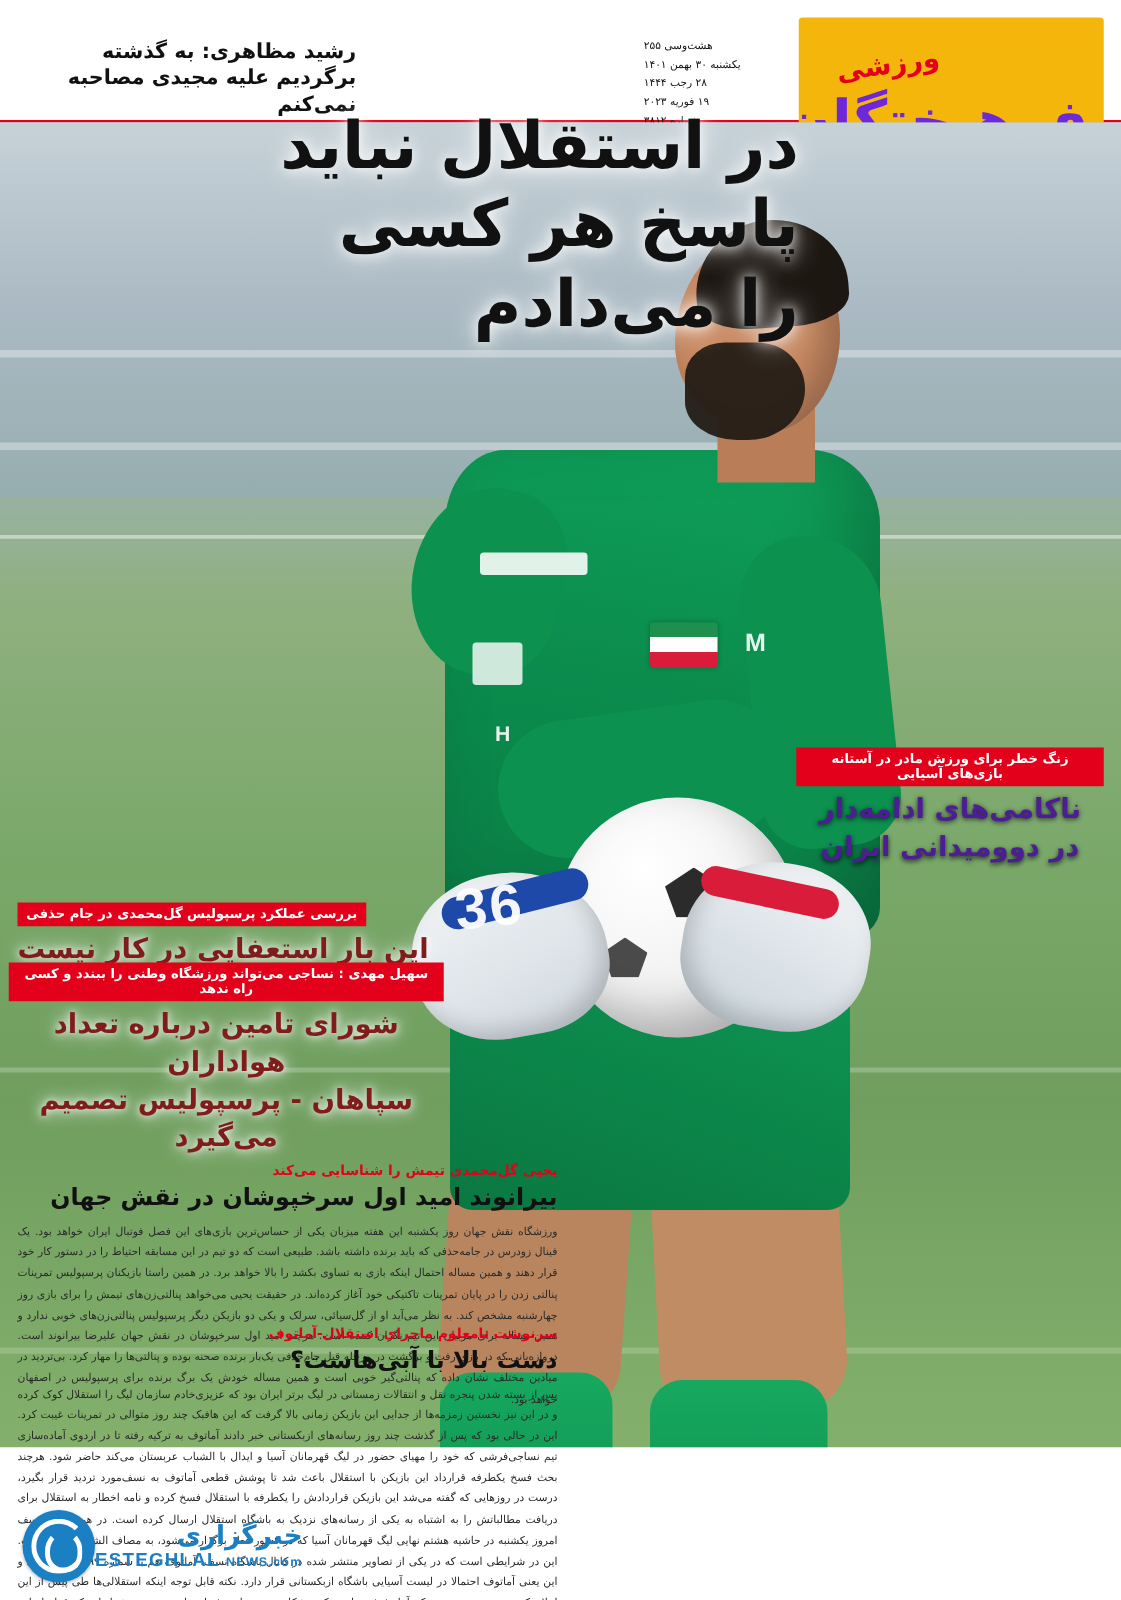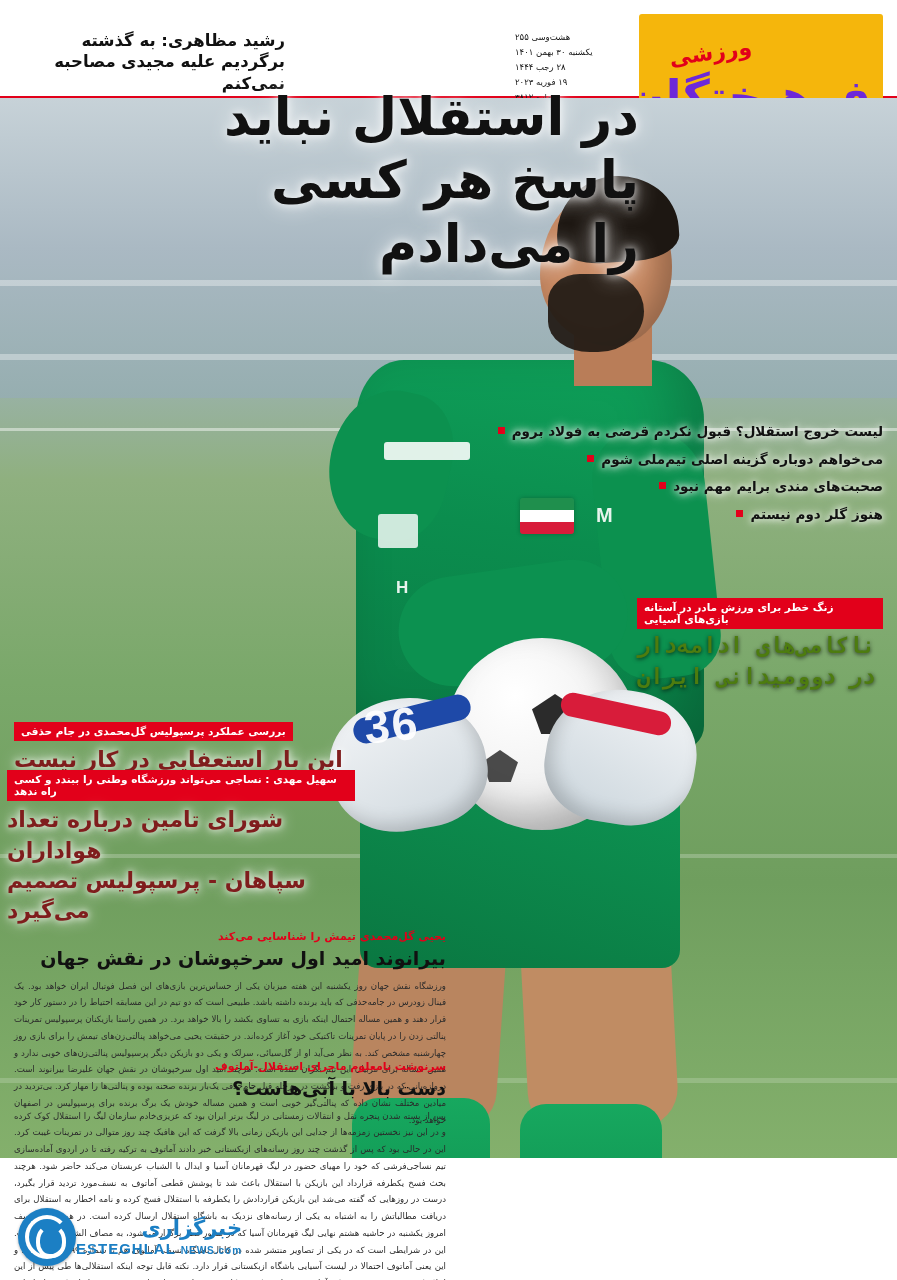--- a/index.html
+++ b/index.html
@@ -281,43 +281,42 @@
   .kit-text {
     position:absolute; color:#fff; font-weight:bold;
     font-family:"Liberation Sans", sans-serif; opacity:.9;
   }
 
   
   .teaser {
     position: absolute;
     z-index: 7;
     direction: rtl;
-    text-align: left;
+    text-align: center;
   }
   .kicker-red {
     display: inline-block;
     background: #e2001a;
     color: #fff;
     font-size: 10.5px;
     font-weight: bold;
     padding: 2.5px 7px 3.5px;
     margin-bottom: 4px;
     line-height: 1.2;
   }
   .teaser-title {
     font-size: 22px;
     font-weight: bold;
     color: #7f1d1d;
     line-height: 1.38;
     text-shadow: 0 0 7px #fff, 0 0 16px #fff;
   }
   .teaser-title.white {
-    color: #4d7c0f;
+    color: #4c1d95;
     text-shadow: 0 1px 4px rgba(0,0,0,.75);
-    font-family: Liberation Mono, monospace;
   }
 
   
   #teaser-athletics { top: 598px; right: 14px; width: 246px; }
   
   #teaser-persepolis { top: 690px; left: 14px; width: 338px; text-align: left; direction: rtl; }
   #teaser-persepolis .kicker-red { float: none; margin-top: 32px; }
   
   #teaser-council { top: 770px; left: 7px; width: 348px; }
 
@@ -469,26 +468,20 @@
     <div>| Sun | 19 Feb 2023 | vol.14 |</div>
     <div>No. 3812 | 16 Pages</div>
   </div>
 
   <div class="lead-headline">
     <div>در استقلال نباید</div>
     <div>پاسخ هر کسی</div>
     <div>را می‌دادم</div>
   </div>
 
-  <ul class="bullets">
-    <li>لیست خروج استقلال؟ قبول نکردم قرضی به فولاد بروم</li>
-    <li>می‌خواهم دوباره گزینه اصلی تیم‌ملی شوم</li>
-    <li>صحبت‌های مندی برایم مهم نبود</li>
-    <li>هنوز گلر دوم نیستم</li>
-  </ul>
 
   <div class="teaser" id="teaser-athletics">
     <span class="kicker-red">زنگ خطر برای ورزش مادر در آستانه بازی‌های آسیایی</span>
     <div class="teaser-title white">ناکامی‌های ادامه‌دار</div>
     <div class="teaser-title white">در دوومیدانی ایران</div>
   </div>
 
   <div class="teaser" id="teaser-persepolis">
     <span class="kicker-red">بررسی عملکرد پرسپولیس گل‌محمدی در جام حذفی</span>
     <div class="teaser-title">این بار استعفایی در کار نیست</div>

